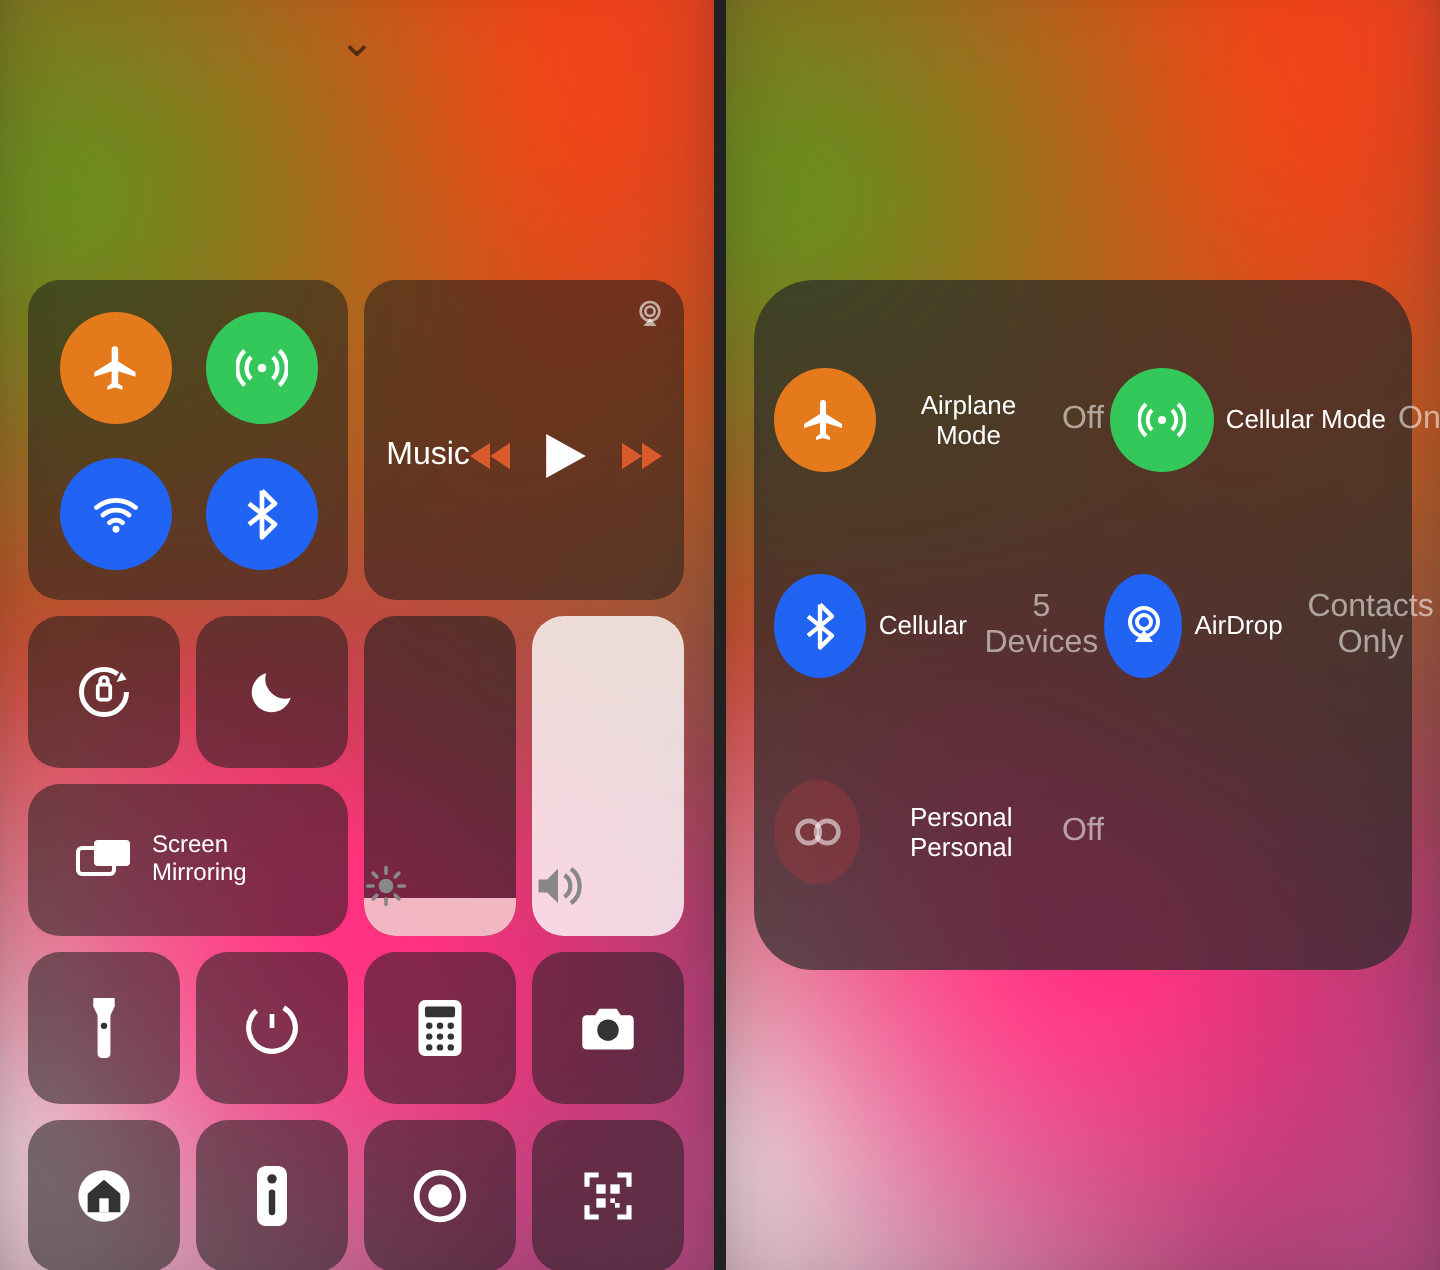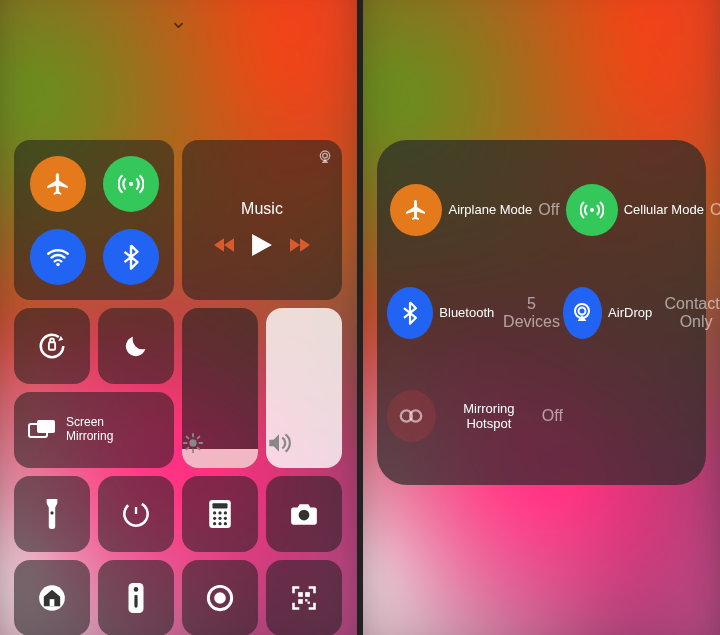--- a/index.html
+++ b/index.html
@@ -82,38 +82,38 @@
     display: flex; align-items: center; justify-content: center;
     color: #fff;
   }
   .c-orange { background: #e57a1c; }
   .c-green  { background: #34c759; }
   .c-blue   { background: #2164f3; }
   .c-dimred { background: rgba(200,60,60,0.25); color: rgba(255,255,255,0.55);}
 
   
   .music {
-    flex-direction: column;
+    flex-direction: row;
     position: relative;
     padding: 20px;
     text-align: center;
   }
   .airplay-mini {
     position: absolute; top: 8px; right: 8px;
     width: 18px; height: 18px;
     display:flex;align-items:center;justify-content:center;
     color: rgba(255,255,255,0.6);
   }
   .music-title { font-size: 16px; margin-top: 16px; }
   .media-row { display:flex; gap:18px; margin-top: 16px; align-items:center;}
   .media-row .mi { color:#d85a2d; font-size: 18px; }
   .media-row .play { color:#fff; font-size: 24px; }
 
   
-  .sm { display:flex; align-items:center; gap:10px; padding:0 14px; justify-content:flex-start;}
+  .sm { display:flex; align-items:center; gap:10px; padding:0 24px; justify-content:flex-start;}
   .sm-text { font-size: 12px; line-height: 1.15; }
 
   
   .slider-shell { position:relative; overflow:hidden; }
   .slider-shell .fill {
     position:absolute; left:0; right:0; bottom:0;
   }
   .bright-fill { height: 12%; background: rgba(255,200,210,0.9); }
   .slider-icon { position:absolute; left:0; right:0; bottom:14px; text-align:center; color:#777; }
   .vol .slider-icon { color:#888; }
@@ -372,21 +372,21 @@
         <div class="exp-sub">On</div>
       </div>
 
 
       <div class="exp-cell">
         <div class="circle-btn c-blue">
           <svg width="16" height="24" viewBox="0 0 12 20">
               <path fill="none" stroke="#fff" stroke-width="1.8" stroke-linejoin="round" d="M6 1v18l5-5-10-8M6 1l5 5-10 8"></path>
             </svg>
         </div>
-        <div class="exp-label">Bluetooth</div>
+        <div class="exp-label">Cellular</div>
         <div class="exp-sub">5 Devices</div>
       </div>
 
       <div class="exp-cell">
         <div class="circle-btn c-blue">
           <svg width="24" height="24" viewBox="0 0 24 24">
               <g fill="none" stroke="#fff" stroke-width="2">
                 <circle cx="12" cy="10" r="7"></circle>
                 <circle cx="12" cy="10" r="3.5"></circle>
               </g>
@@ -399,19 +399,19 @@
 
       <div class="exp-cell">
         <div class="circle-btn c-dimred">
           <svg width="26" height="18" viewBox="0 0 28 16">
               <g fill="none" stroke="currentColor" stroke-width="2.5">
                 <circle cx="9" cy="8" r="6"></circle>
                 <circle cx="19" cy="8" r="6"></circle>
               </g>
             </svg>
         </div>
-        <div class="exp-label">Mirroring Hotspot</div>
+        <div class="exp-label">Personal Personal</div>
         <div class="exp-sub">Off</div>
       </div>
 
     </div>
   </div>
 </div>
 
 </body></html>

